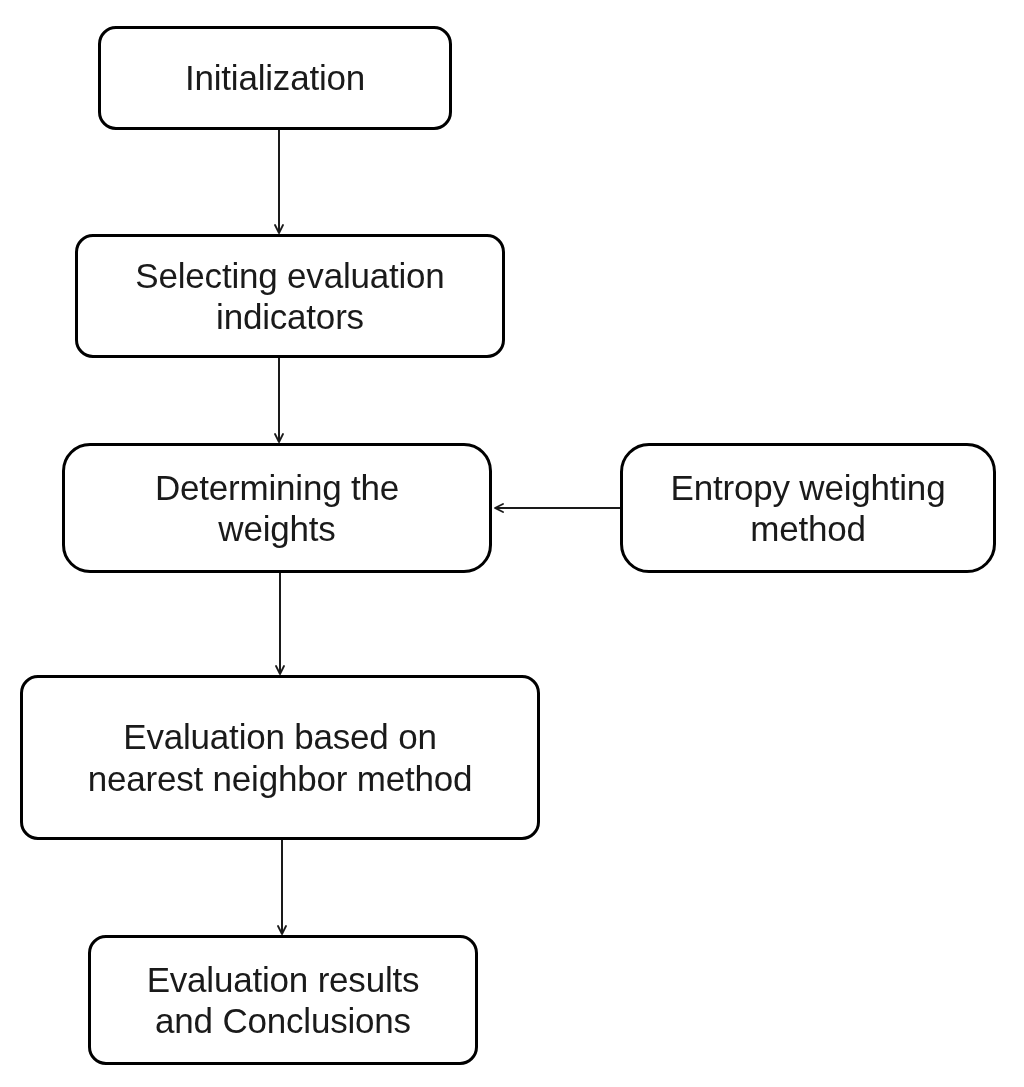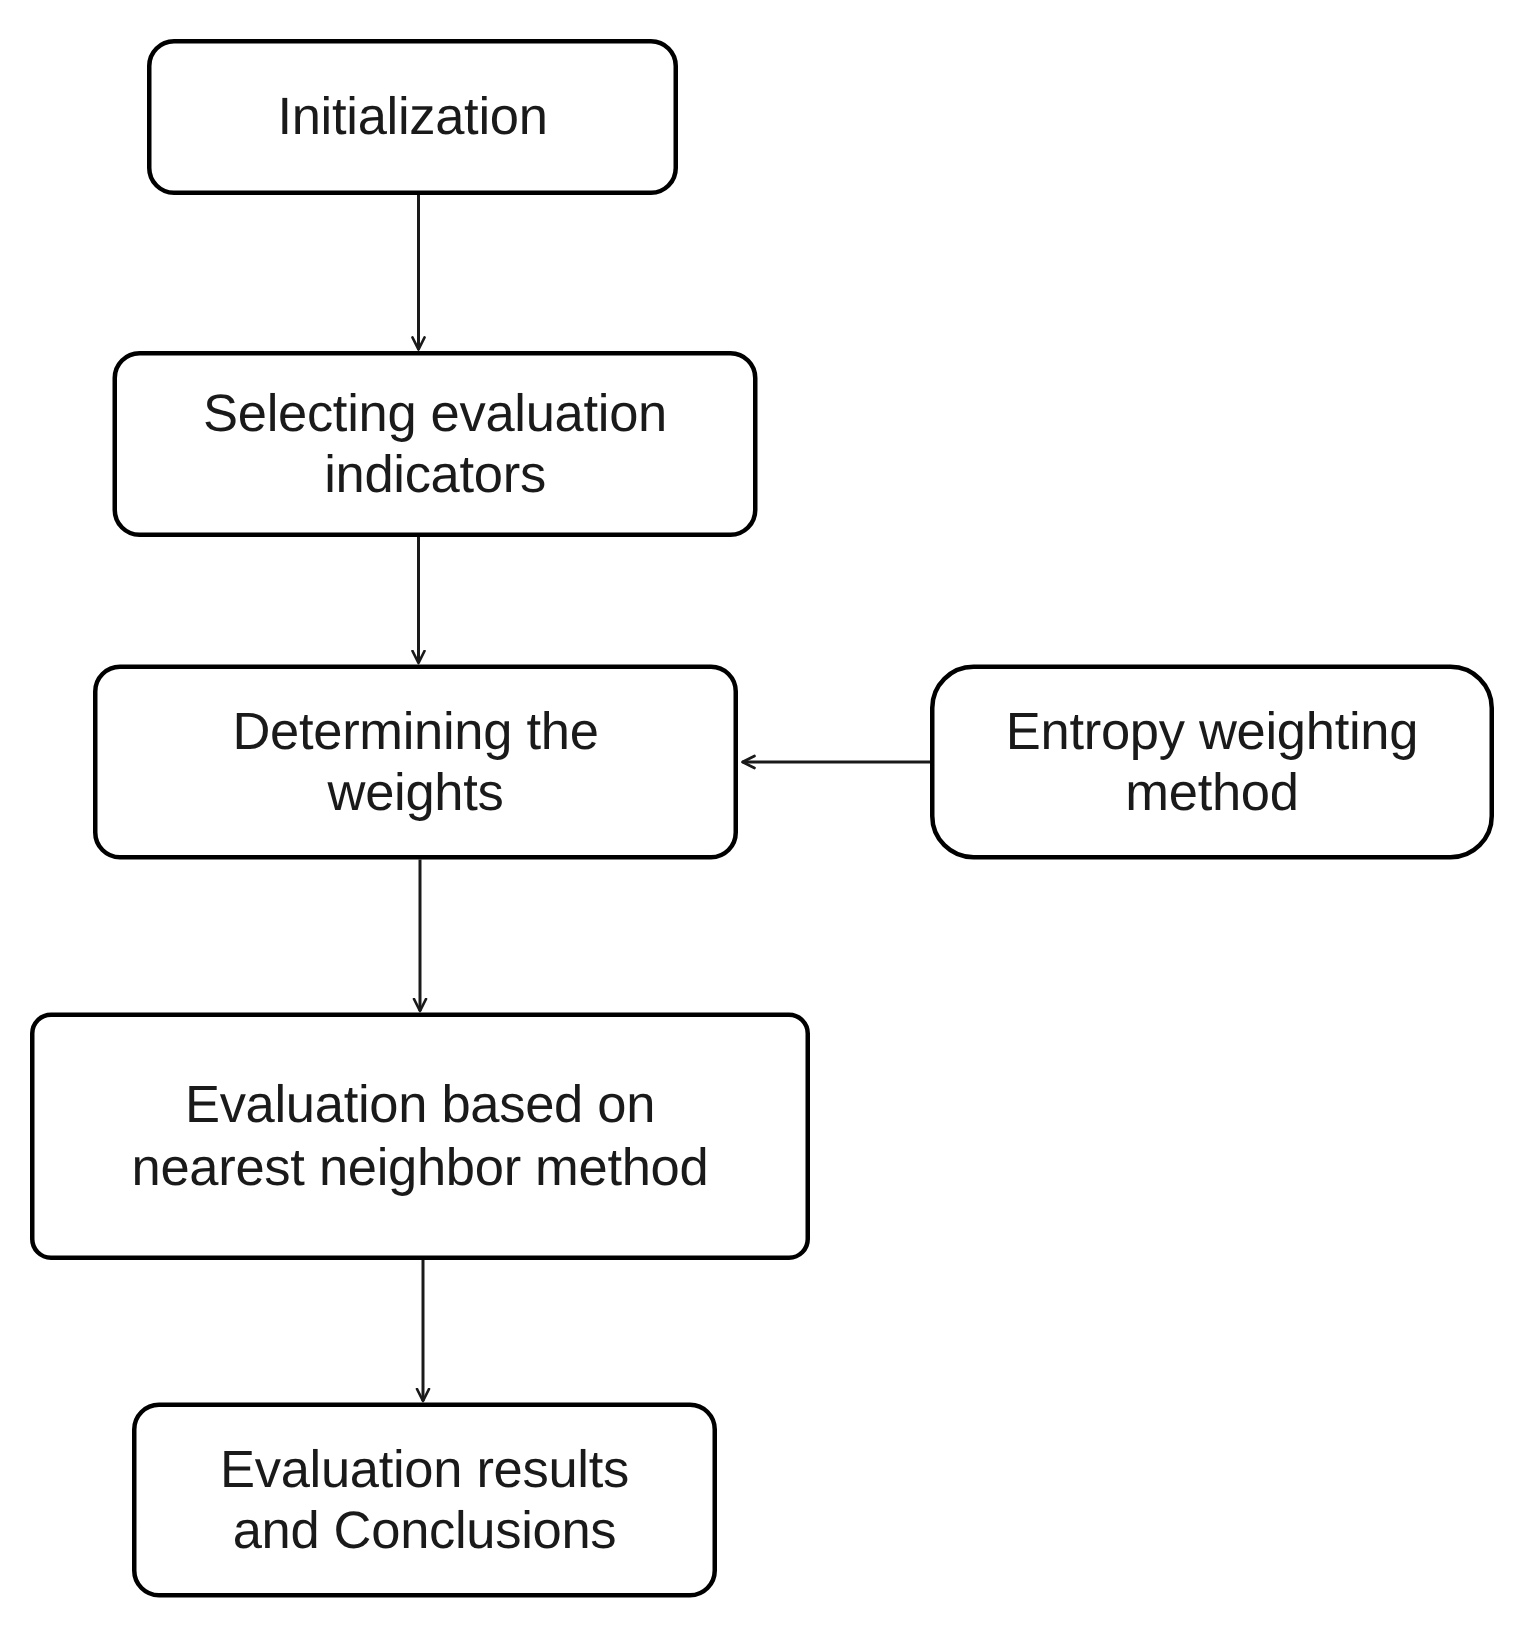--- a/index.html
+++ b/index.html
@@ -42,23 +42,23 @@
     letter-spacing: -0.2px;
     padding: 2px 10px;
   }
   .node-label {
     display: block;
     white-space: pre-line;
   }
   
   #node-initialization      { left: 98px;  top: 26px;  width: 354px; height: 104px; }
   #node-selecting           { left: 62px;  top: 234px; width: 430px; height: 124px; margin-left: 13px; }
-  #node-weights             { left: 62px;  top: 443px; width: 430px; height: 130px; }
+  #node-weights             { left: 62px;  top: 443px; width: 430px; height: 130px; border-radius: 28px; }
   #node-entropy             { left: 620px; top: 443px; width: 376px; height: 130px; border-radius: 29px; }
-  #node-evaluation          { left: 20px;  top: 675px; width: 520px; height: 165px; border-radius: 14px; }
+  #node-evaluation          { left: 20px;  top: 675px; width: 520px; height: 165px; }
   #node-results             { left: 88px;  top: 935px; width: 390px; height: 130px; }
 </style>
 </head>
 <body>
 
 <div id="canvas">
 
   <svg id="edges" viewBox="0 0 1024 1087" width="1024" height="1087" aria-hidden="true">
     <defs>
       <marker id="arrowhead" markerWidth="12" markerHeight="12" refX="9" refY="5" orient="auto" markerUnits="userSpaceOnUse">

